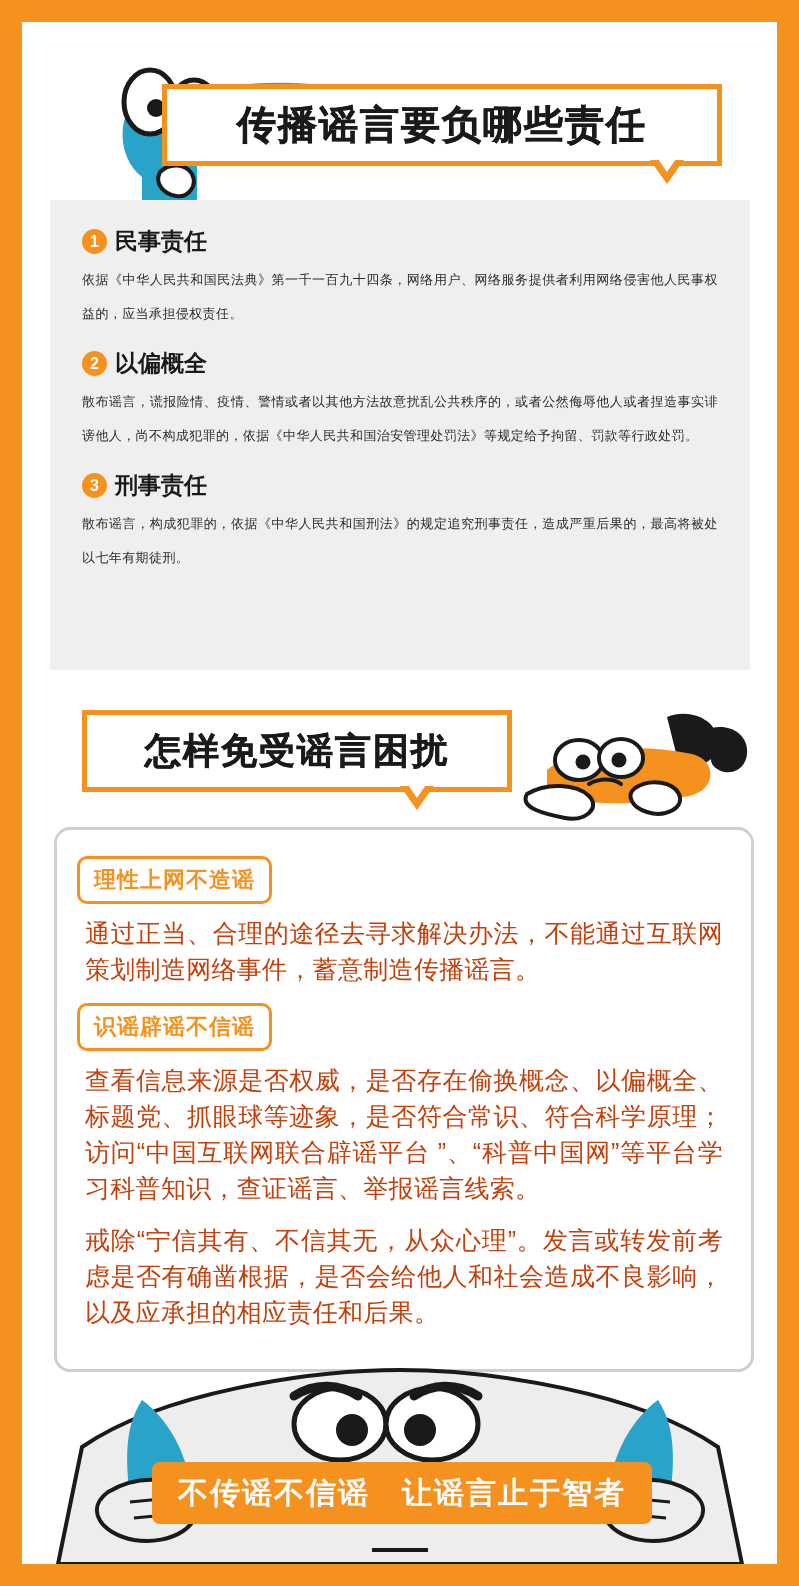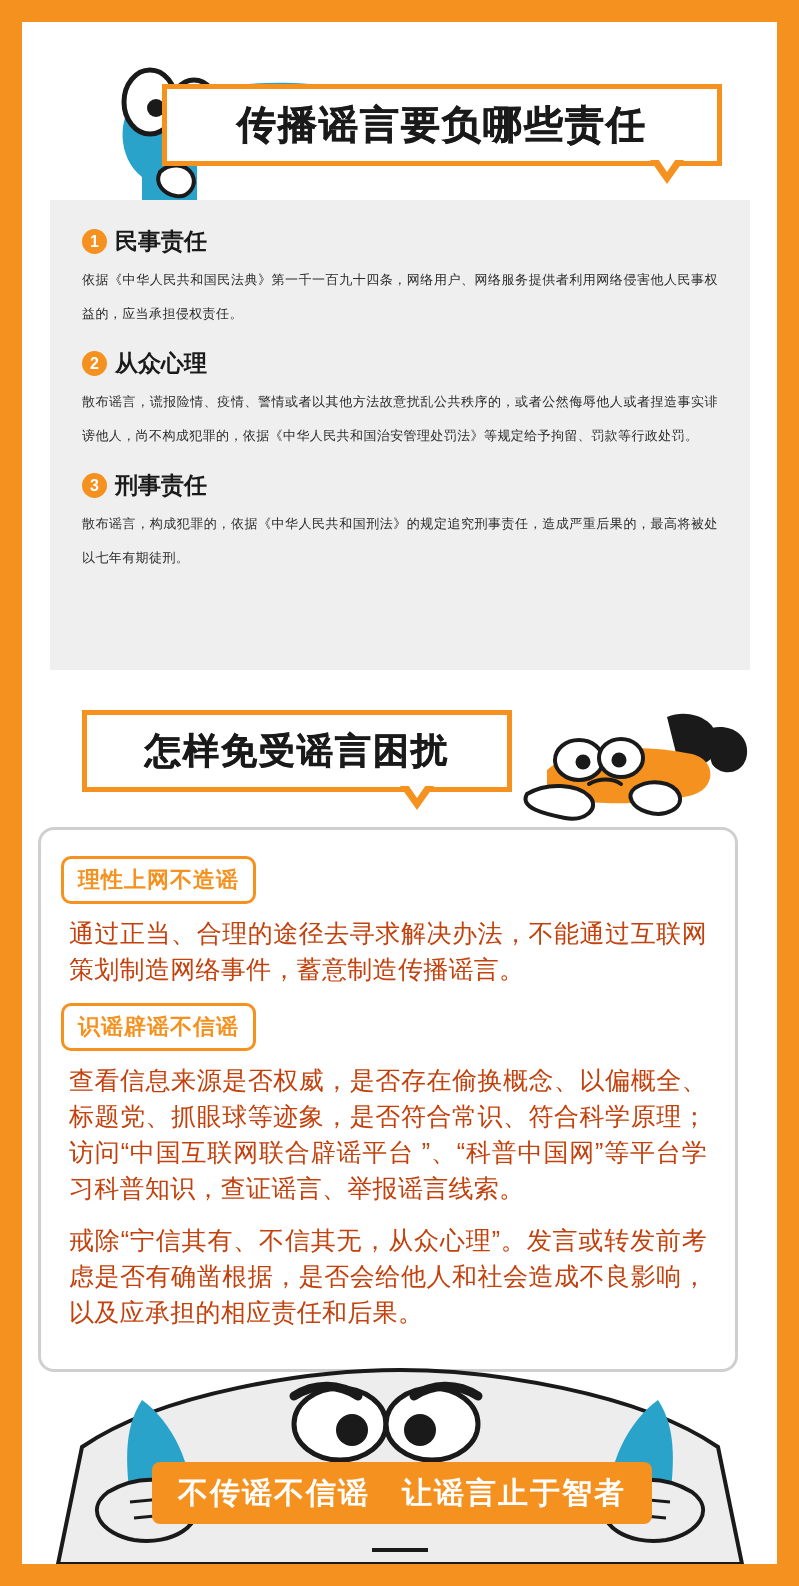--- a/index.html
+++ b/index.html
@@ -193,21 +193,21 @@
     position: absolute;
     left: 495px;
     top: 690px;
     width: 240px;
     height: 120px;
   }
 
   
   .panel2 {
     position: absolute;
-    left: 16px;
+    left: 32px;
     top: 805px;
     width: 700px;
     height: 545px;
     border: 3px solid #CFCFCF;
     border-radius: 16px;
     box-sizing: border-box;
     background: #ffffff;
     padding: 26px 28px;
   }
   .tag {
@@ -288,21 +288,21 @@
     <div class="panel1">
 
       <div class="item-head">
         <div class="num-badge">1</div>
         <div class="item-title">民事责任</div>
       </div>
       <div class="item-body">依据《中华人民共和国民法典》第一千一百九十四条，网络用户、网络服务提供者利用网络侵害他人民事权益的，应当承担侵权责任。</div>
 
       <div class="item-head">
         <div class="num-badge">2</div>
-        <div class="item-title">从众心理</div>
+        <div class="item-title">以偏概全</div>
       </div>
       <div class="item-body">散布谣言，谎报险情、疫情、警情或者以其他方法故意扰乱公共秩序的，或者公然侮辱他人或者捏造事实诽谤他人，尚不构成犯罪的，依据《中华人民共和国治安管理处罚法》等规定给予拘留、罚款等行政处罚。</div>
 
       <div class="item-head">
         <div class="num-badge">3</div>
         <div class="item-title">刑事责任</div>
       </div>
       <div class="item-body">散布谣言，构成犯罪的，依据《中华人民共和国刑法》的规定追究刑事责任，造成严重后果的，最高将被处以七年有期徒刑。</div>
     </div>
 

